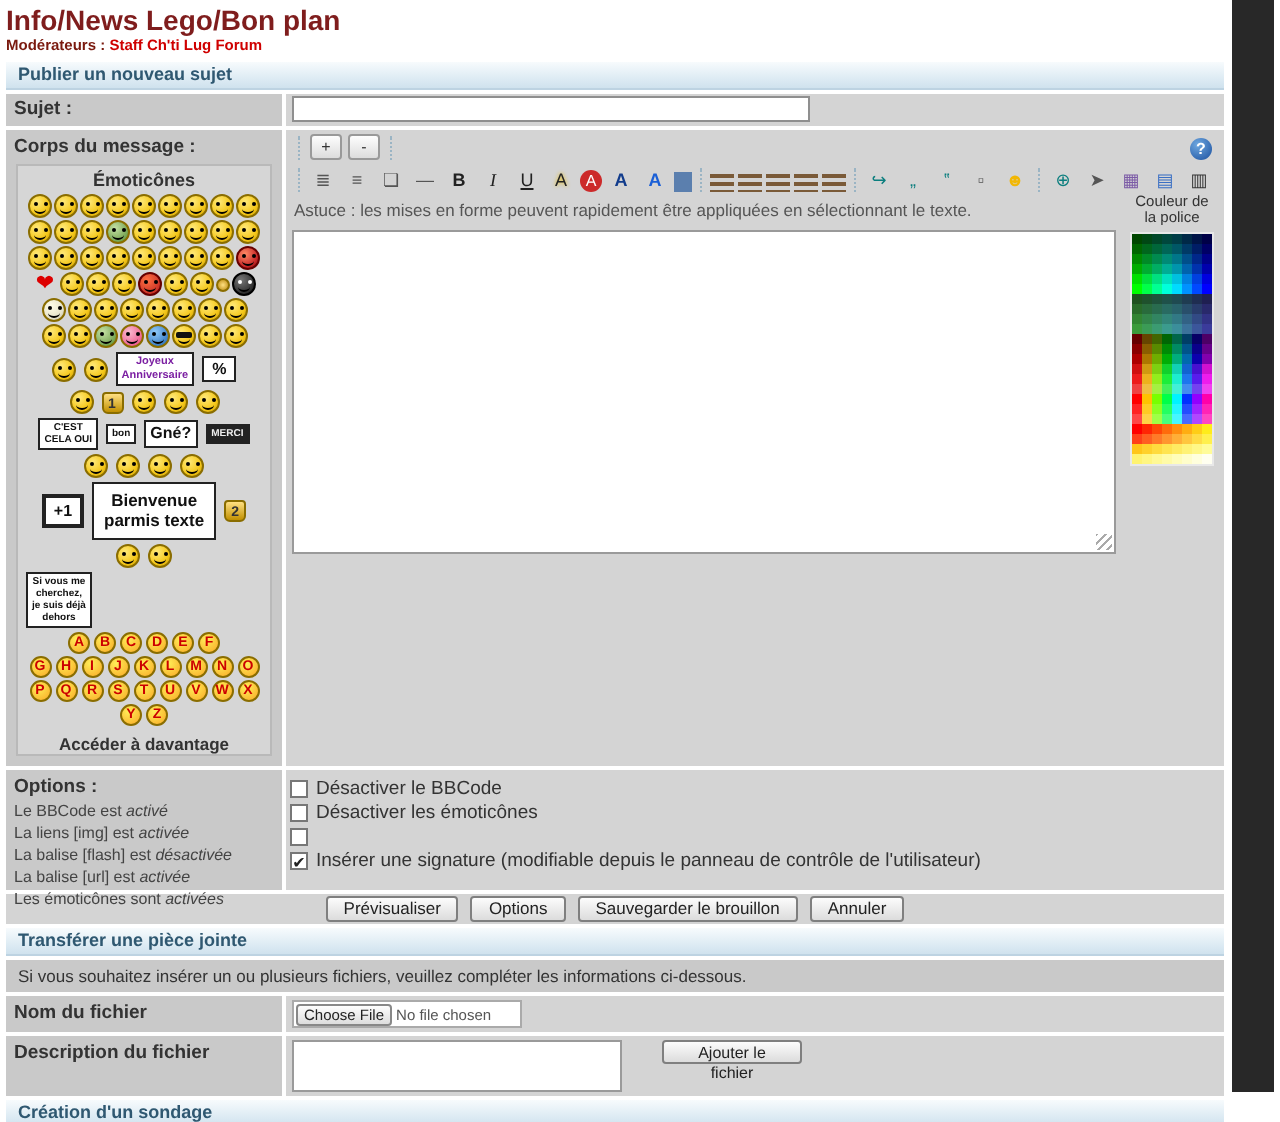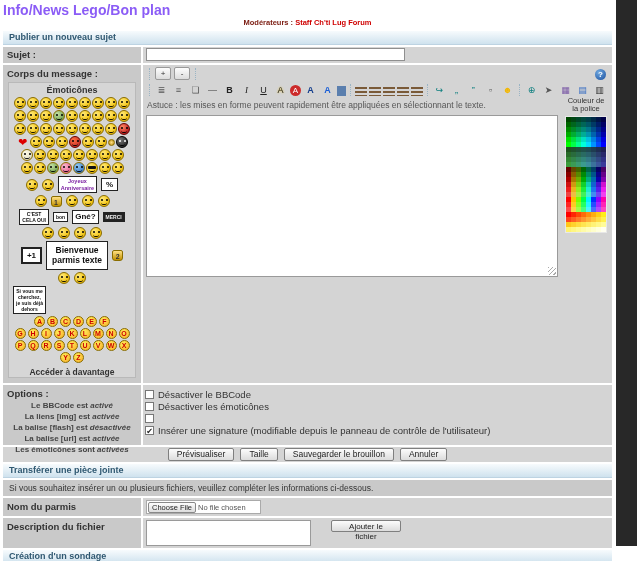--- a/index.html
+++ b/index.html
@@ -2,22 +2,22 @@
 <html><head>
 <meta charset="utf-8">
 <style>
   html,body{margin:0;padding:0;background:#fff;}
   .page{position:relative;width:640px;height:561px;background:#fff;overflow:hidden;
         font-family:"Liberation Sans","DejaVu Sans",sans-serif;color:#222;}
   .dark-strip{position:absolute;left:616px;top:0;width:21px;height:546px;background:#282828;}
   .content{position:absolute;left:3px;top:3px;width:609px;}
 
   
-  .page-title{font-size:14px;font-weight:bold;color:#8b5cf6;line-height:15px;}
-  .mods{font-size:7.5px;font-weight:bold;color:#7a1a0f;line-height:9px;margin-bottom:4px;text-align:center;}
+  .page-title{font-size:14px;font-weight:bold;color:#7f1d1d;line-height:15px;}
+  .mods{font-size:7.5px;font-weight:bold;color:#7a1a0f;line-height:9px;margin-bottom:4px;}
   .mods .modlink{color:#cf0000;cursor:pointer;}
 
   
   .bar{height:13px;background:linear-gradient(#f7fbfd,#cfe2ee);border-bottom:1px solid #bdd3e2;
        color:#2f5871;font-weight:bold;font-size:9px;line-height:13px;padding-left:6px;margin-top:2px;}
 
   
   .row{display:flex;gap:2px;margin-top:2px;}
   .lab{width:138px;background:#c9c9c9;padding:3px 4px;box-sizing:border-box;
        font-size:9.5px;font-weight:bold;color:#333;flex-shrink:0;}
@@ -121,21 +121,21 @@
   .sg-plus1{font-size:8px;padding:2px 4px;border-width:2px;}
   .sg-bienvenue{font-size:8.5px;padding:3px 5px;}
   .sg-tiny{font-size:5px;}
   .abcrow{display:flex;justify-content:center;gap:2px;margin:1px 0;}
   .abc{width:11px;height:11px;border-radius:50%;flex-shrink:0;cursor:pointer;box-sizing:border-box;
        background:radial-gradient(circle at 35% 30%,#ffee58,#f9a825);border:1px solid #8a6d00;
        color:#c00;font-size:7px;font-weight:bold;line-height:10px;text-align:center;}
   .morelink{font-size:8.5px;font-weight:bold;color:#333;text-align:center;margin-top:4px;cursor:pointer;}
 
   
-  .opt-line{font-size:8px;font-weight:bold;color:#444;margin-top:2px;text-align:center;}
+  .opt-line{font-size:8px;font-weight:normal;color:#444;margin-top:2px;}
   .opt-line em{font-style:italic;}
   .chk-area{padding:3px 2px;}
   .chk-row{display:flex;align-items:center;gap:4px;font-size:9.5px;color:#333;height:11px;margin:1px 0;}
   .box{width:9px;height:9px;border:1px solid #777;background:#fff;font-size:8px;line-height:9px;
        text-align:center;color:#222;flex-shrink:0;box-sizing:border-box;cursor:pointer;}
 
   
   .btnrow{background:#d4d4d4;margin-top:2px;height:15px;display:flex;justify-content:center;
           gap:6px;align-items:center;}
   .btn{border:1px solid #7f7f7f;border-radius:2px;background:linear-gradient(#fcfcfc,#dcdcdc);
@@ -414,30 +414,30 @@
             <div class="chk-row">
               <span class="box">✔</span>
               <span>Insérer une signature (modifiable depuis le panneau de contrôle de l'utilisateur)</span>
             </div>
           </div>
       </div>
     </div>
 
     <div class="btnrow" id="btnrow">
         <button class="btn">Prévisualiser</button>
-        <button class="btn">Taille</button>
+        <button class="btn">Options</button>
         <button class="btn">Sauvegarder le brouillon</button>
         <button class="btn">Annuler</button>
       </div>
 
     <div class="bar">Transférer une pièce jointe</div>
     <div class="full-cell">Si vous souhaitez insérer un ou plusieurs fichiers, veuillez compléter les informations ci-dessous.</div>
 
     <div class="row row-file">
-      <div class="lab">Nom du parmis</div>
+      <div class="lab">Nom du fichier</div>
       <div class="con">
         <div class="filebox">
           <button class="cfbtn">Choose File</button>
           <span class="nofile">No file chosen</span>
         </div>
       </div>
     </div>
 
     <div class="row row-desc">
       <div class="lab">Description du fichier</div>

